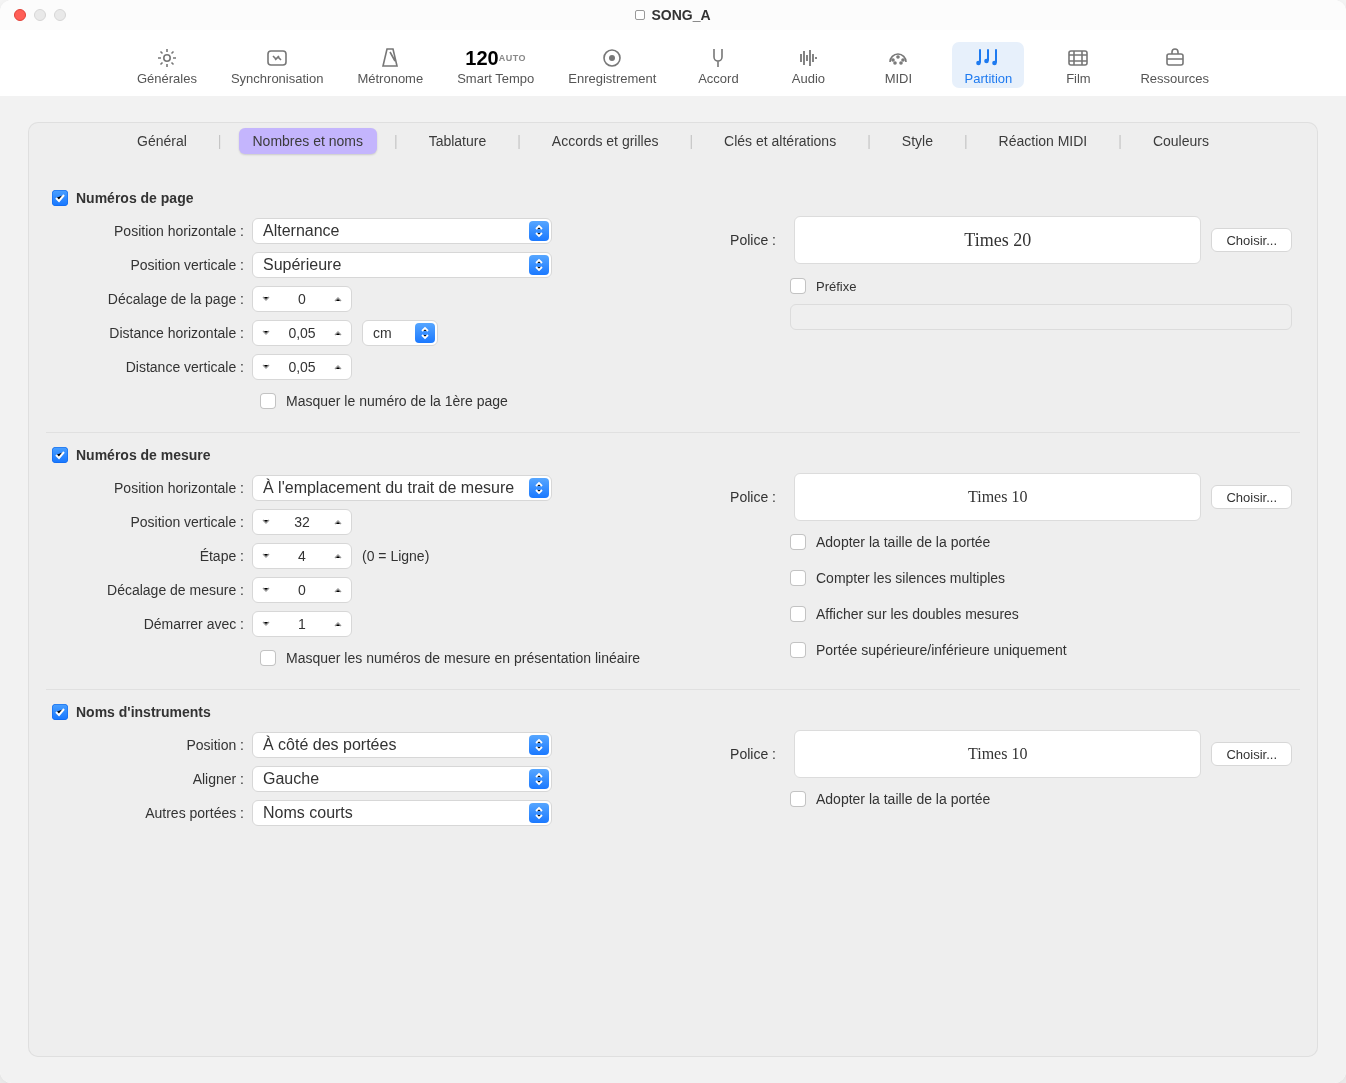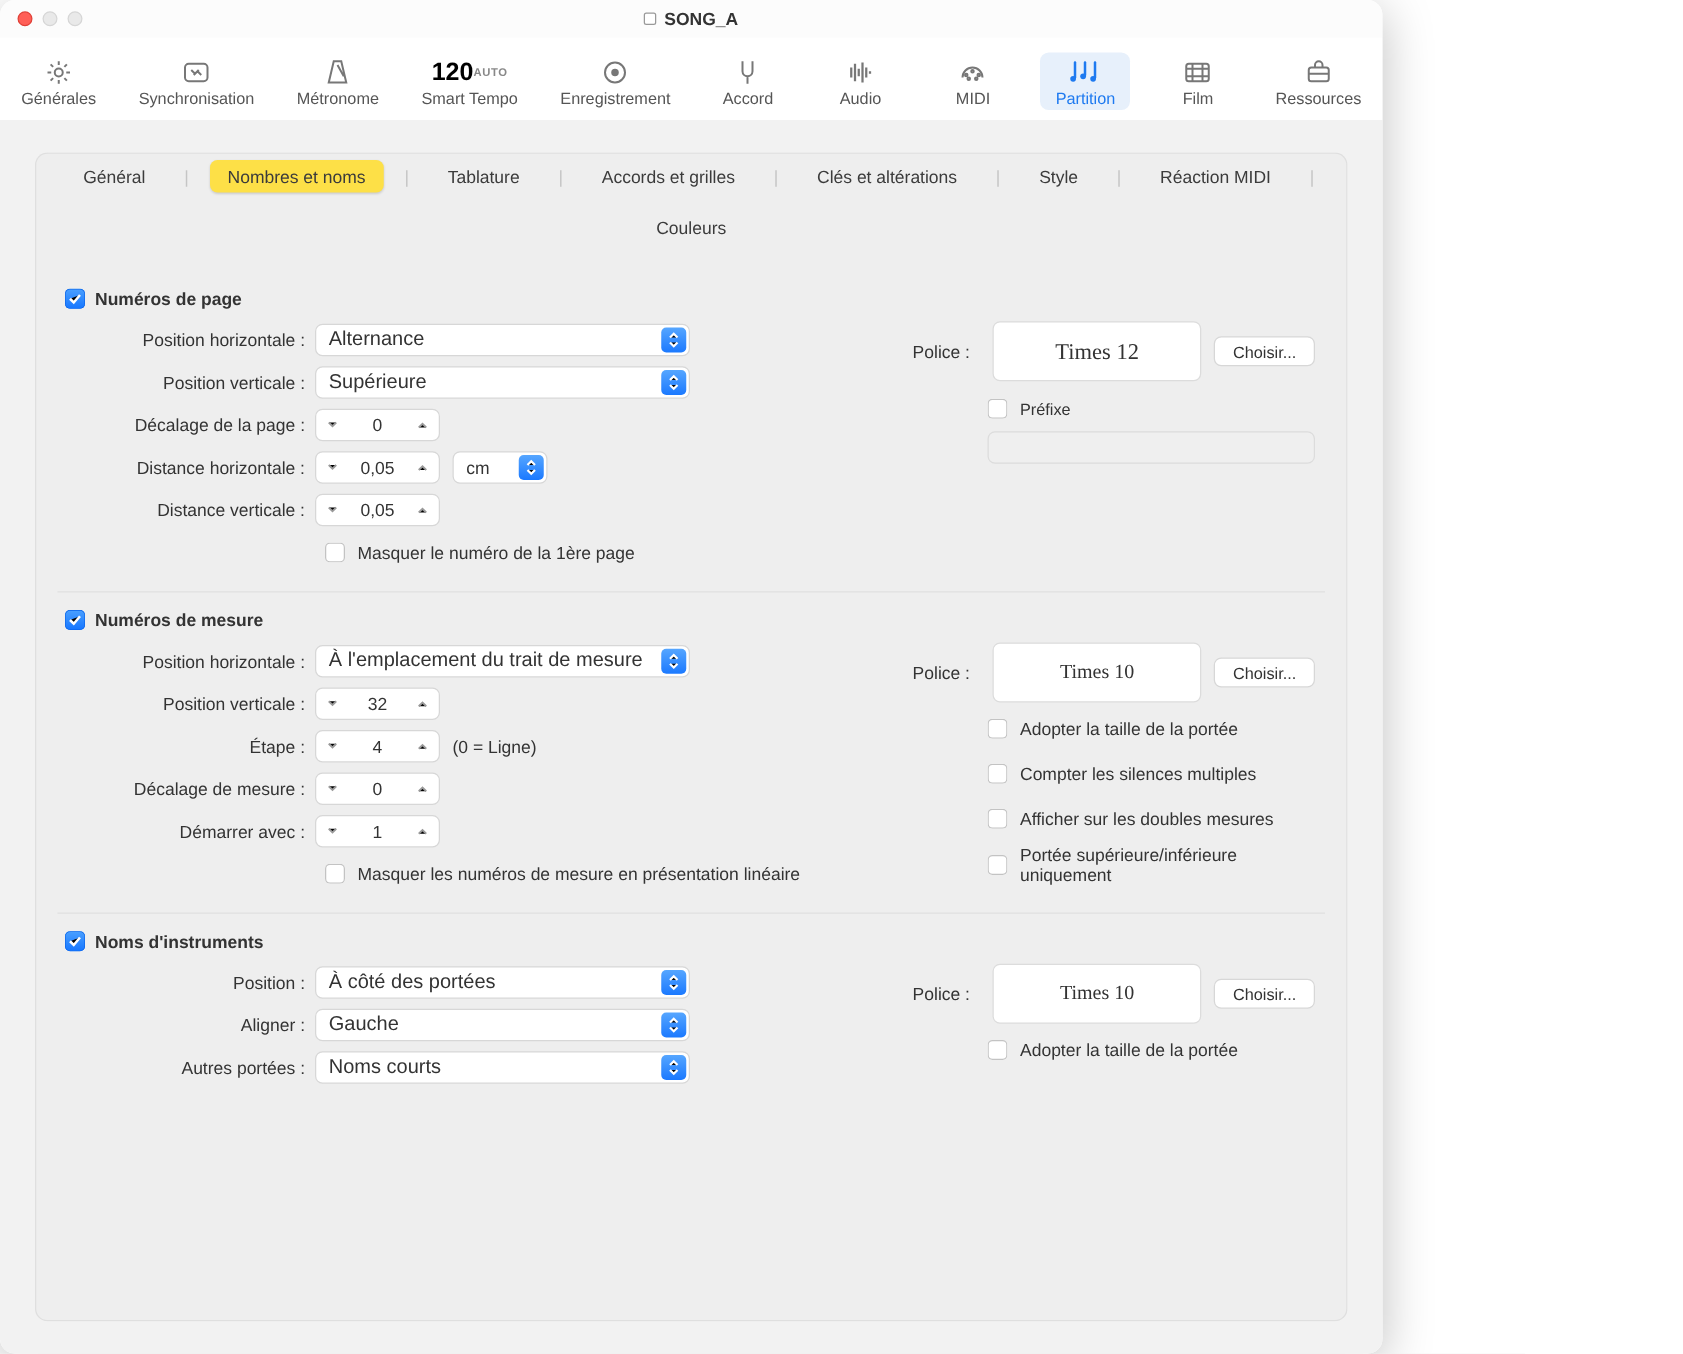--- a/index.html
+++ b/index.html
@@ -6,21 +6,21 @@
   body {
     font-family: -apple-system, "Helvetica Neue", Arial, sans-serif;
     background: #fff;
     font-size: 13px;
     color: #333;
     width: 1346px;
     height: 1083px;
     overflow: hidden;
   }
   .window {
-    width: 1106px;
+    width: 1346px;
     height: 1083px;
     border-radius: 12px;
     overflow: hidden;
     background: #fff;
     box-shadow: 0 8px 40px rgba(0,0,0,0.25);
     display: flex;
     flex-direction: column;
   }
   .titlebar {
     height: 30px;
@@ -91,21 +91,21 @@
   }
   .subtab {
     padding: 5px 14px;
     font-size: 14px;
     color: #3b3b3b;
     cursor: default;
     display: flex; align-items: center;
   }
   .sep { color: #c5c5c5; font-size: 14px; padding: 0 2px; }
   .subtab.active {
-    background: #fde047;
+    background: #c4b5fd;
     border-radius: 6px;
     box-shadow: 0 1px 2px rgba(0,0,0,0.15);
   }
   .sections {
     padding: 12px 18px 20px 18px;
   }
   .section {
     padding: 14px 8px 16px 8px;
     border-bottom: 1px solid #e0e0e0;
   }
@@ -499,21 +499,21 @@
                 </span>
               </div>
               <div class="check-row">
                 <span class="checkbox unchecked"></span>
                 <span>Masquer le numéro de la 1ère page</span>
               </div>
             </div>
             <div class="col-right">
               <div class="font-row">
                 <span class="label-r">Police :</span>
-                <span class="font-preview s18">Times 12</span>
+                <span class="font-preview s18">Times 20</span>
                 <span class="btn">Choisir...</span>
               </div>
               <div class="prefix-row" style="margin-left:86px;">
                 <span class="checkbox unchecked"></span>
                 <span>Préfixe</span>
               </div>
               <div style="margin-left:86px; margin-top:4px;">
                 <div class="prefix-input"></div>
               </div>
             </div>

